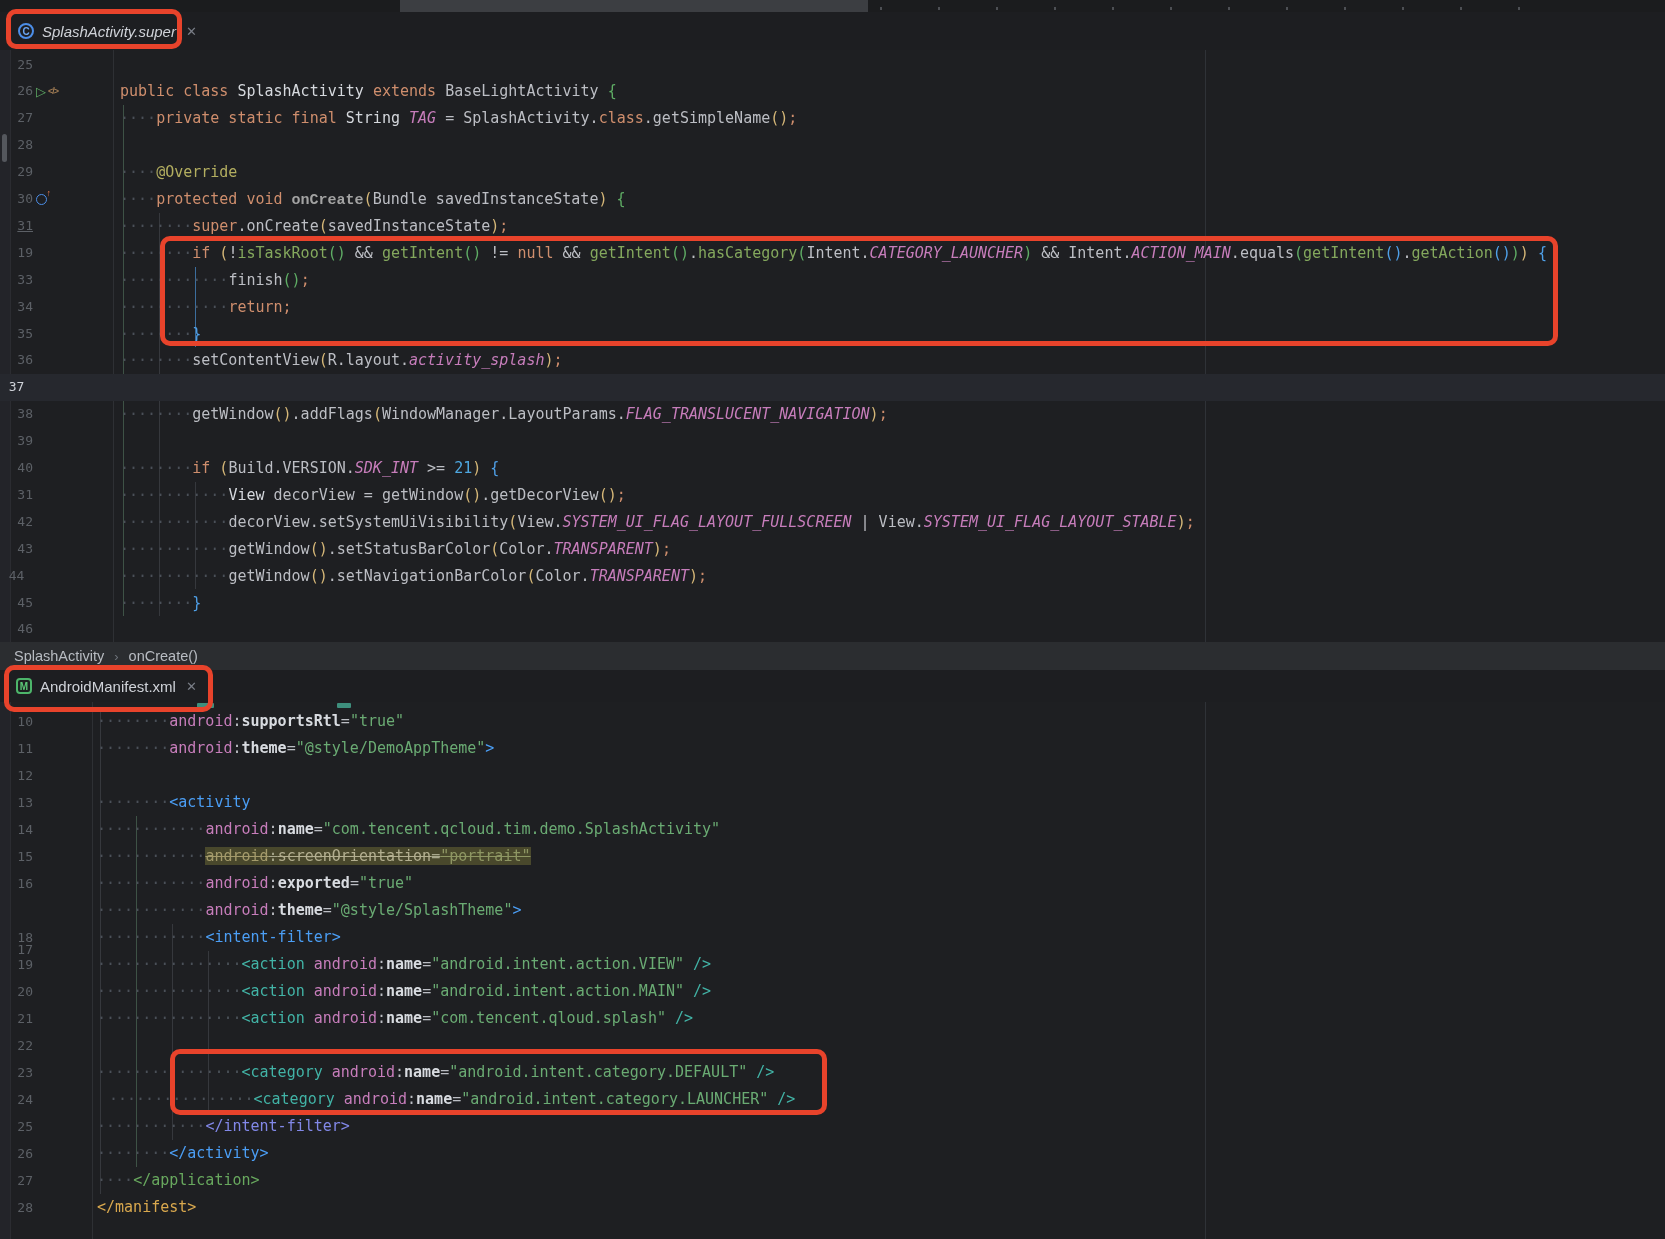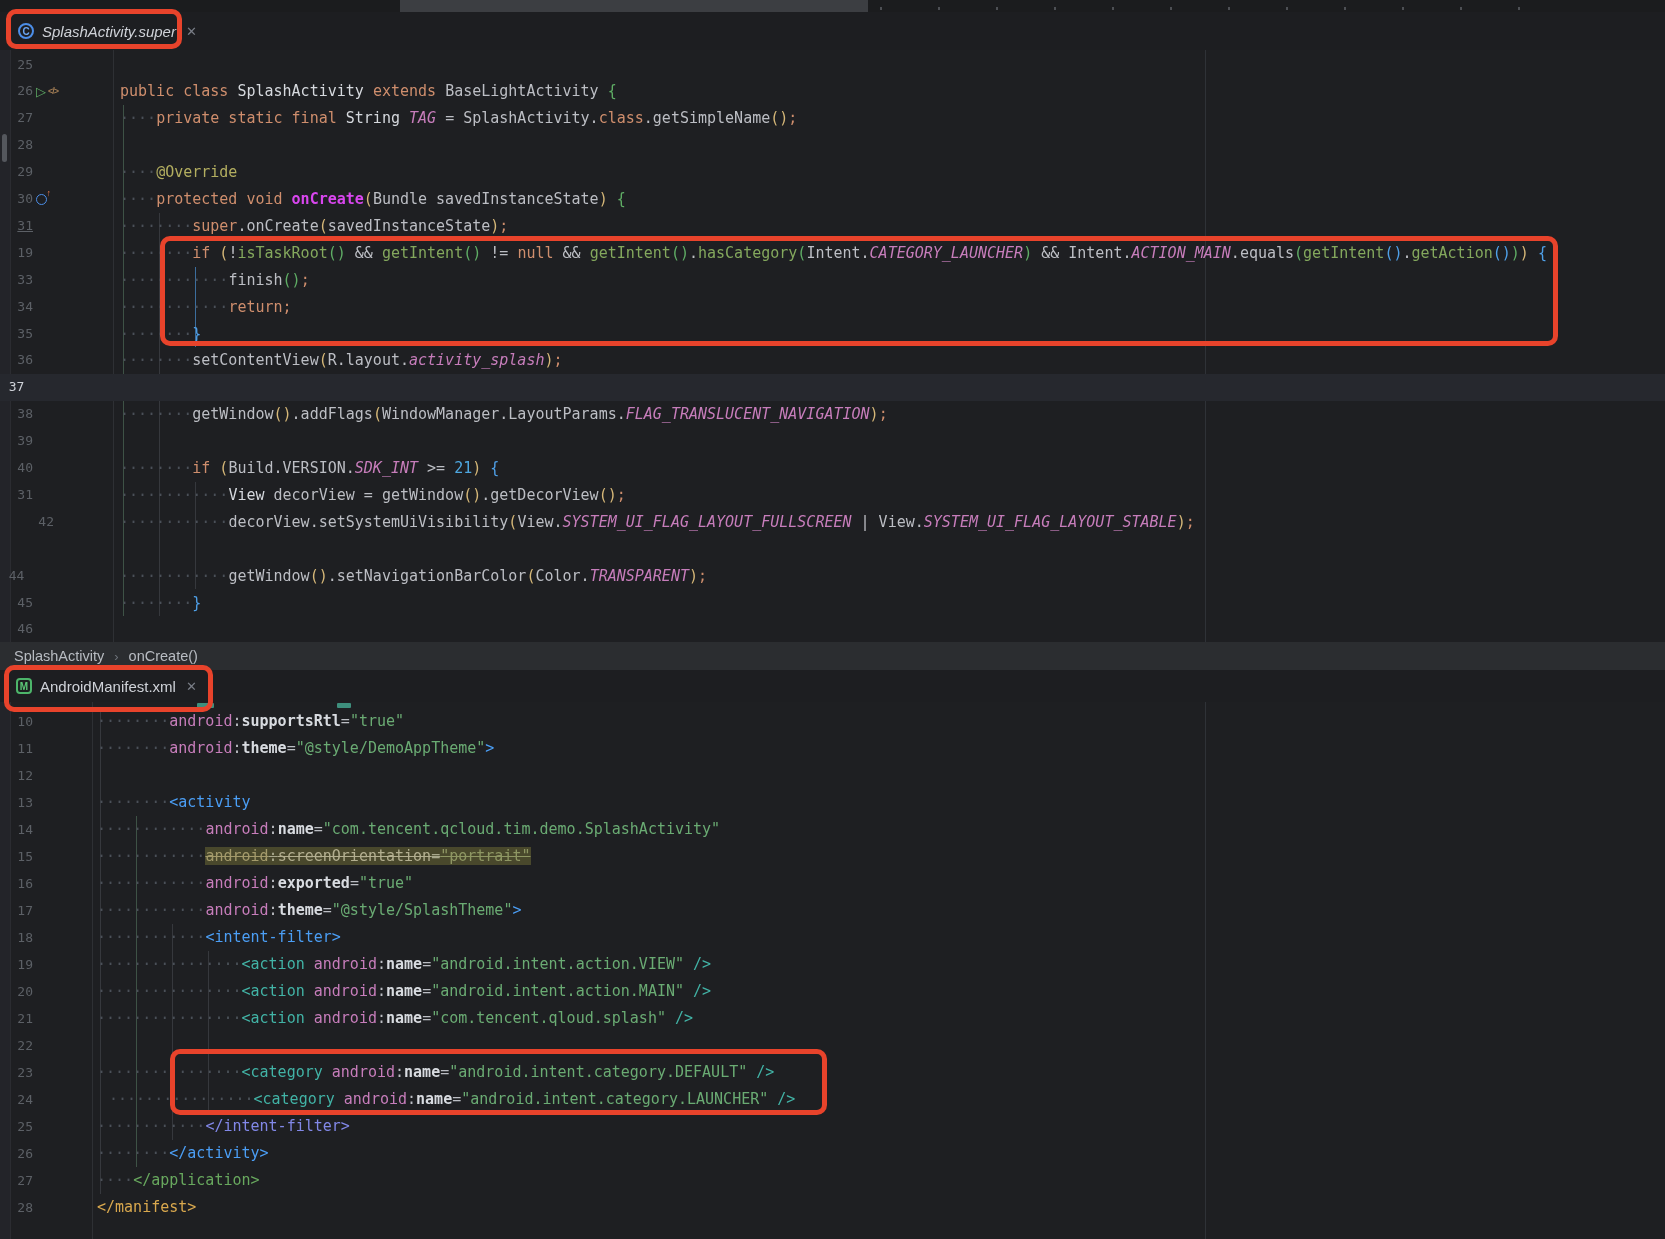--- a/index.html
+++ b/index.html
@@ -41,21 +41,21 @@
   .left-strip{width:10px;background:#232429;border-right:1px solid rgba(255,255,255,0.04);}
   .scroll-nub{left:2px;top:84px;width:5px;height:28px;background:#54575D;border-radius:3px;}
   .vline{position:absolute;width:1px;}
   .sep{background:#2E3034;}
   .margin-guide{background:#2F3237;}
   .guide-gray{background:#36383D;}
   .guide-green{background:#3E5246;}
   .guide-blue{background:#3C6E9E;}
   
   .kw{color:#CF8E6D;} .pl{color:#BCBEC4;} .wh{color:#D6D9DE;}
-  .de{color:#d946ef;font-weight:bold;} .an{color:#B3AE60;}
+  .de{color:#a3a3a3;font-weight:bold;font-family:Liberation Mono, monospace;} .an{color:#B3AE60;}
   .co{color:#C77DBB;font-style:italic;} .st{color:#6AAB73;}
   .nu{color:#4EA7E0;} .p1{color:#D5B778;} .p2{color:#5FAD65;} .p3{color:#4FA0E8;}
   .sm{color:#CF8E6D;} .mg{color:#84A85D;} .ws{color:#4A5058;}
   .ns{color:#C77DBB;} .at{color:#D8DBE0;font-weight:600;}
   .tb{color:#4B9EF5;} .tp{color:#8288E8;} .tt{color:#42B3A6;}
   .tg{color:#68A85E;} .ty{color:#D9A84E;}
   [class^="so-"]{background:#49482C;text-decoration:line-through;}
   .so-ns{color:#A39A6B;} .so-pl{color:#A8A88C;} .so-at{color:#B3AF90;} .so-st{color:#8E9663;}
   
   .run-icon{color:#5FAD65;font-size:13px;line-height:1;}
@@ -164,22 +164,26 @@
       </div>
       <div class="row" style="top: 405px; height: 26.9px;">
         <span class="lnum" style="line-height: 26.9px;">40</span>
         <span class="code" style="left: 120px; line-height: 26.9px;"><span class="ws">········</span><span class="kw">if </span><span class="p1">(</span><span class="pl">Build.VERSION.</span><span class="co">SDK_INT</span><span class="pl"> &gt;= </span><span class="nu">21</span><span class="p1">)</span><span class="pl"> </span><span class="p3">{</span></span>
       </div>
       <div class="row" style="top: 431.9px; height: 26.9px;">
         <span class="lnum" style="line-height: 26.9px;">31</span>
         <span class="code" style="left: 120px; line-height: 26.9px;"><span class="ws">············</span><span class="wh">View</span><span class="pl"> decorView = </span><span class="pl">getWindow</span><span class="p1">()</span><span class="pl">.getDecorView</span><span class="p1">()</span><span class="sm">;</span></span>
       </div>
       <div class="row" style="top: 458.8px; height: 26.9px;">
-        <span class="lnum" style="line-height: 26.9px; padding-left: 21px;">42</span>
+        <span class="lnum" style="line-height: 26.9px;">42</span>
         <span class="code" style="left: 120px; line-height: 26.9px;"><span class="ws">············</span><span class="pl">decorView.setSystemUiVisibility</span><span class="p1">(</span><span class="pl">View.</span><span class="co">SYSTEM_UI_FLAG_LAYOUT_FULLSCREEN</span><span class="pl"> | </span><span class="pl">View.</span><span class="co">SYSTEM_UI_FLAG_LAYOUT_STABLE</span><span class="p1">)</span><span class="sm">;</span></span>
+      </div>
+      <div class="row" style="top: 485.7px; height: 26.9px;">
+        <span class="lnum" style="line-height: 26.9px;">43</span>
+        <span class="code" style="left: 120px; line-height: 26.9px;"><span class="ws">············</span><span class="pl">getWindow</span><span class="p1">()</span><span class="pl">.setStatusBarColor</span><span class="p1">(</span><span class="pl">Color.</span><span class="co">TRANSPARENT</span><span class="p1">)</span><span class="sm">;</span></span>
       </div>
       <div class="row" style="top: 512.6px; height: 26.9px;">
         <span class="lnum" style="line-height: 26.9px; text-align: center;">44</span>
         <span class="code" style="left: 120px; line-height: 26.9px;"><span class="ws">············</span><span class="pl">getWindow</span><span class="p1">()</span><span class="pl">.setNavigationBarColor</span><span class="p1">(</span><span class="pl">Color.</span><span class="co">TRANSPARENT</span><span class="p1">)</span><span class="sm">;</span></span>
       </div>
       <div class="row" style="top: 539.5px; height: 26.9px;">
         <span class="lnum" style="line-height: 26.9px;">45</span>
         <span class="code" style="left: 120px; line-height: 26.9px;"><span class="ws">········</span><span class="p3">}</span></span>
       </div>
       <div class="row" style="top: 566.4px; height: 26.9px;">
@@ -235,21 +239,21 @@
       </div>
       <div class="row" style="top: 141px; height: 27px;">
         <span class="lnum" style="line-height: 27px;">15</span>
         <span class="code" style="left: 97px; line-height: 27px;"><span class="ws">············</span><span class="so-ns">android</span><span class="so-pl">:</span><span class="so-at">screenOrientation</span><span class="so-pl">=</span><span class="so-st">"portrait"</span></span>
       </div>
       <div class="row" style="top: 168px; height: 27px;">
         <span class="lnum" style="line-height: 27px;">16</span>
         <span class="code" style="left: 97px; line-height: 27px;"><span class="ws">············</span><span class="ns">android</span><span class="pl">:</span><span class="at">exported</span><span class="pl">=</span><span class="st">"true"</span></span>
       </div>
       <div class="row" style="top: 195px; height: 27px;">
-        <span class="lnum" style="line-height: 27px;">17</span>
+        <span class="lnum" style="line-height: 27px; margin-top: 39px;">17</span>
         <span class="code" style="left: 97px; line-height: 27px;"><span class="ws">············</span><span class="ns">android</span><span class="pl">:</span><span class="at">theme</span><span class="pl">=</span><span class="st">"@style/SplashTheme"</span><span class="tb">&gt;</span></span>
       </div>
       <div class="row" style="top: 222px; height: 27px;">
         <span class="lnum" style="line-height: 27px;">18</span>
         <span class="code" style="left: 97px; line-height: 27px;"><span class="ws">············</span><span class="tb">&lt;intent-filter&gt;</span></span>
       </div>
       <div class="row" style="top: 249px; height: 27px;">
         <span class="lnum" style="line-height: 27px;">19</span>
         <span class="code" style="left: 97px; line-height: 27px;"><span class="ws">················</span><span class="tt">&lt;action </span><span class="ns">android</span><span class="pl">:</span><span class="at">name</span><span class="pl">=</span><span class="st">"android.intent.action.VIEW"</span><span class="tt"> /&gt;</span></span>
       </div>

